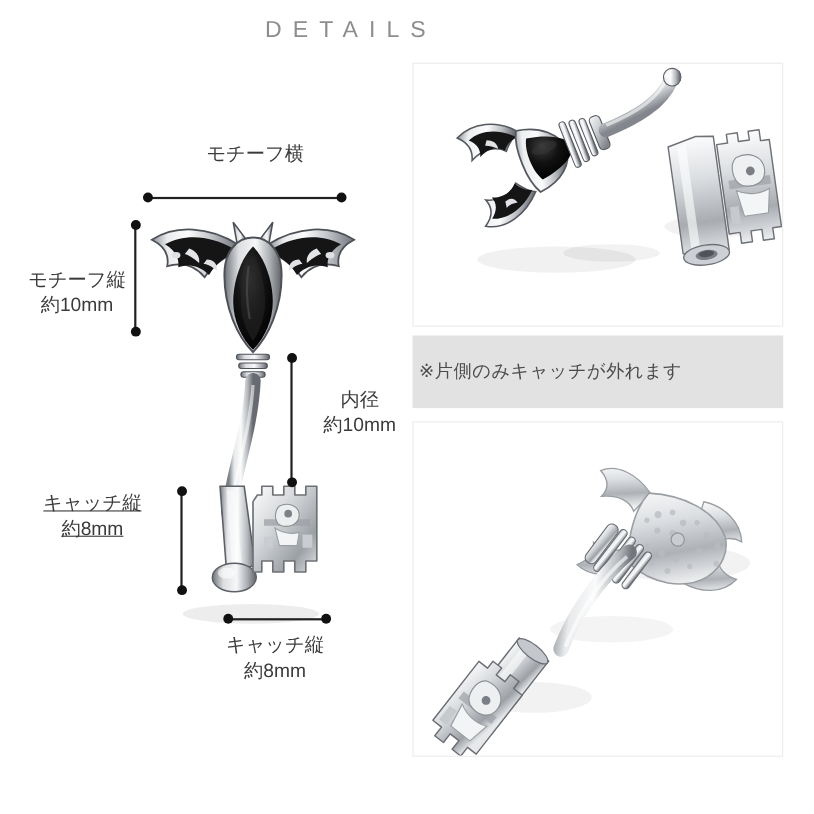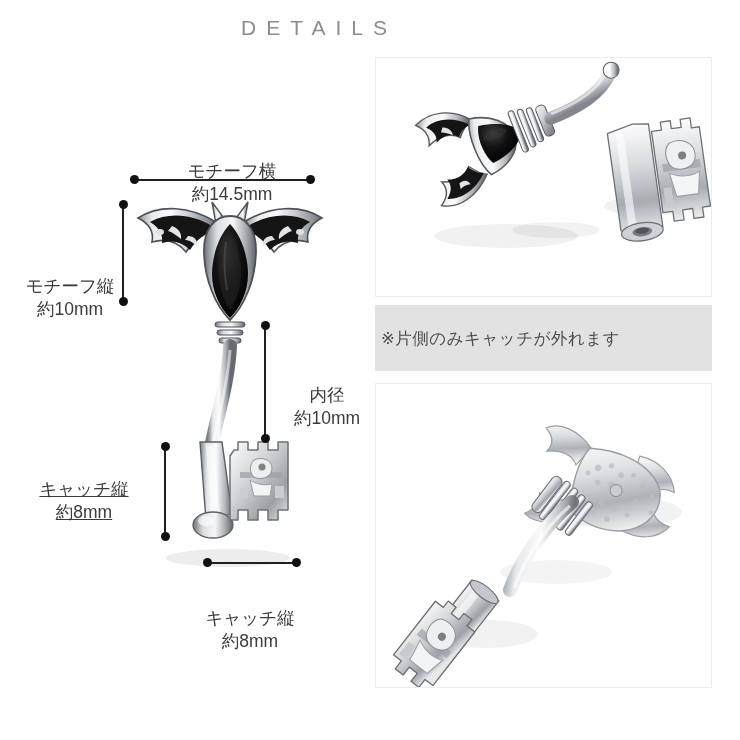--- a/index.html
+++ b/index.html
@@ -33,21 +33,20 @@
   }
 
   
   .dim-label {
     position: absolute;
     color: #3b3b3b;
     font-size: 17.5px;
     line-height: 23px;
     text-align: center;
     white-space: nowrap;
-    margin-top: 32px;
   }
   .dim-label .ln { display: block; }
 
   
   .dim-line-h {
     position: absolute;
     height: 2px;
     background: #202020;
   }
   .dim-line-v {
@@ -191,21 +190,20 @@
         <path d="M130 300 C136 304 144 306 152 304 L150 316 L134 316 Z" fill="#f3f4f5" stroke="#9aa0a5" stroke-width="1"></path>
         <circle cx="142" cy="287" r="3.5" fill="#7e8287"></circle>
         <path d="M120 308 L128 308 L128 318 L120 318 Z" fill="#c9ccd0"></path>
         <path d="M155 306 L164 306 L164 318 L155 318 Z" fill="#c9ccd0"></path>
       </g>
     </svg>
   </div>
 
   <div class="dim-label" style="left:101px; top:128px; width:262px;">
     <span class="ln">モチーフ横</span>
-    <span class="ln">約14.5mm</span>
   </div>
   <div class="dim-line-h" style="left:135px; top:179px; width:174px;"></div>
   <div class="dot" style="left:130px; top:175px;"></div>
   <div class="dot" style="left:306px; top:175px;"></div>
 
   <div class="dim-label" style="left:16px; top:243px; width:108px;">
     <span class="ln">モチーフ縦</span>
     <span class="ln">約10mm</span>
   </div>
   <div class="dim-line-v" style="left:122px; top:205px; height:97px;"></div>

